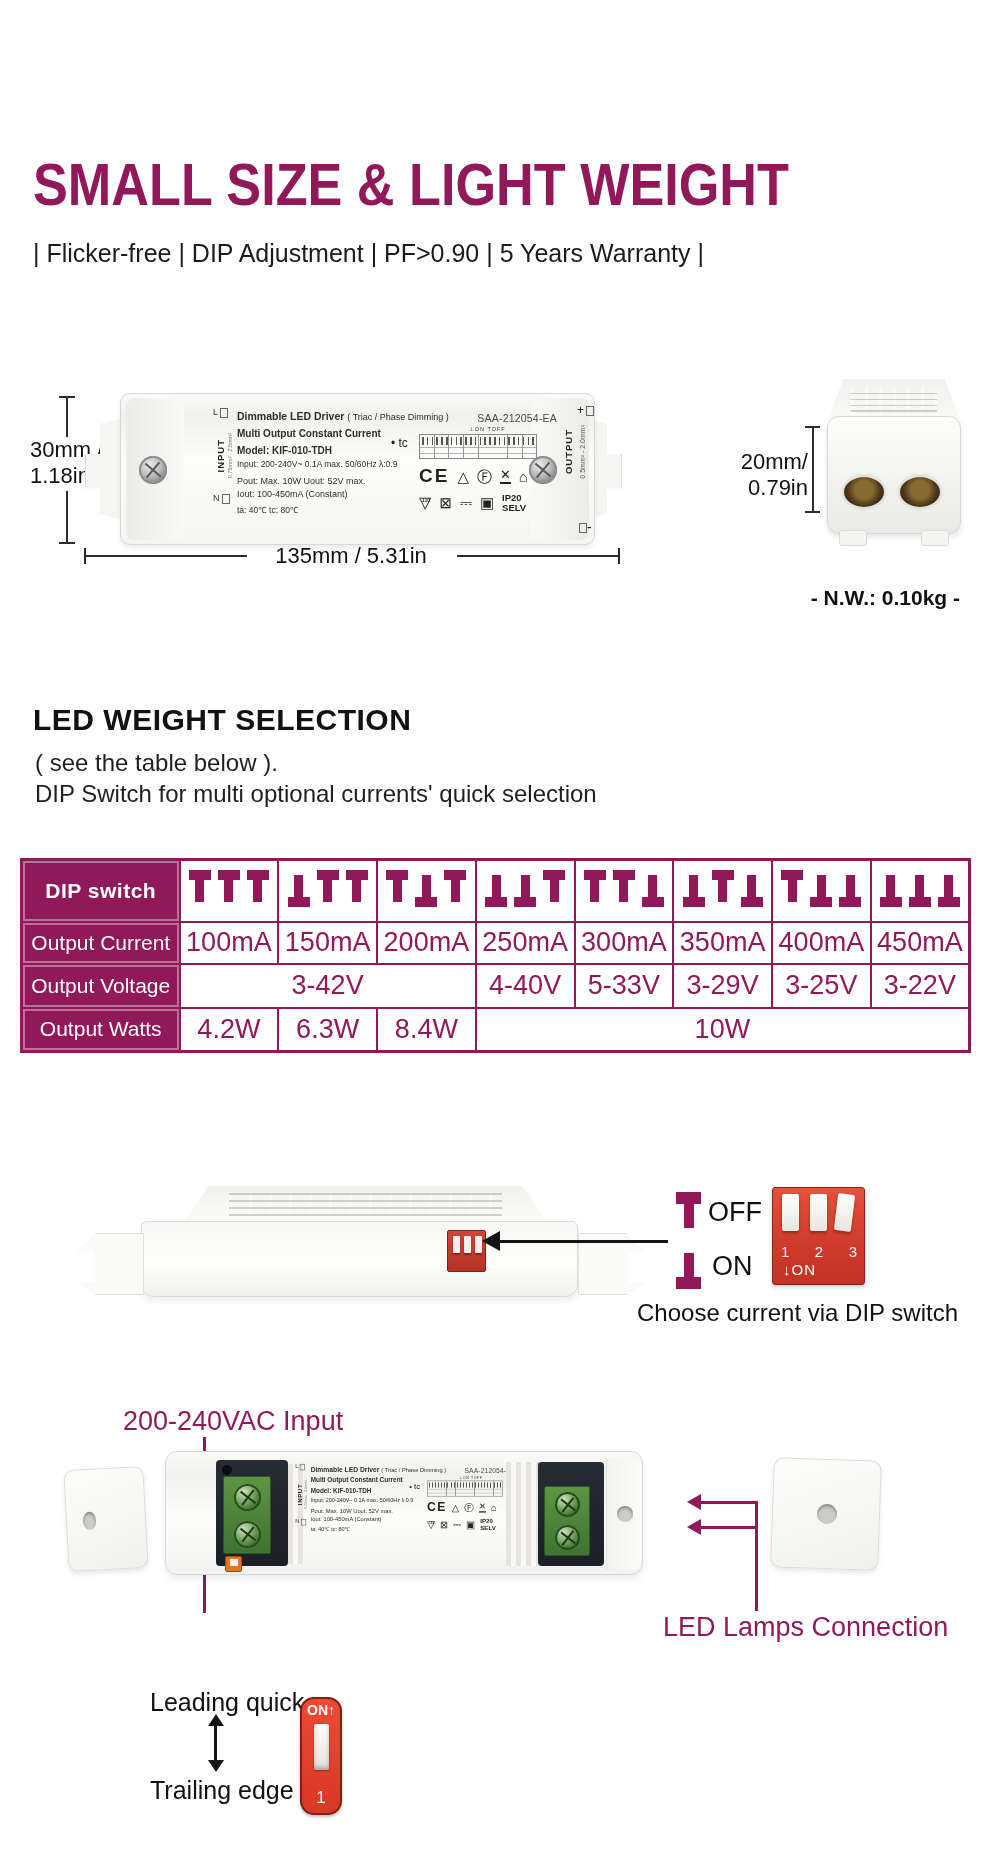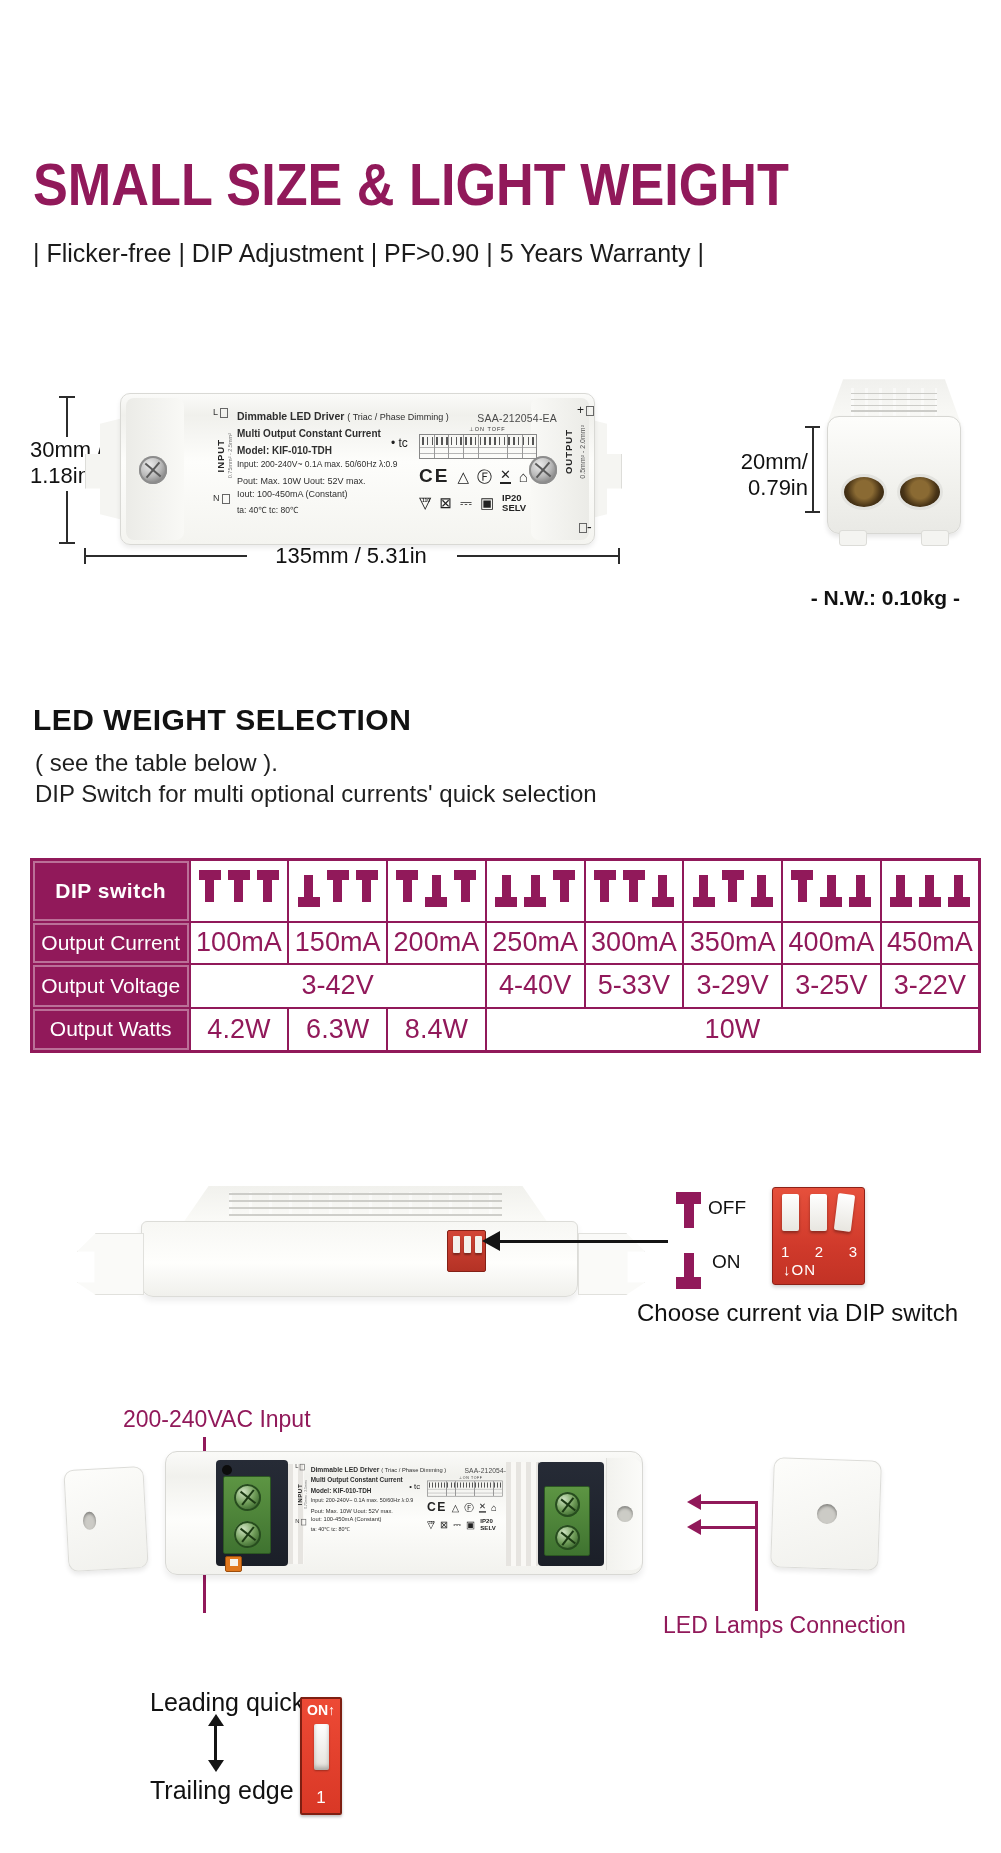--- a/index.html
+++ b/index.html
@@ -82,21 +82,21 @@
   .hole{position:absolute;width:40px;height:30px;border-radius:50%;
     background:radial-gradient(circle at 50% 42%,#8a6a33 0 34%,#4a3517 62%,#241a0c);
     box-shadow:0 0 0 3px #e3e3df}
   .de-foot{position:absolute;top:158px;width:28px;height:16px;background:#f4f4f1;border:1px solid #dcdcd8;border-radius:3px}
 
   
   .h2{left:33px;top:703px;font-size:30px;font-weight:bold;color:#121212;letter-spacing:.5px}
   .desc{left:35px;top:747px;font-size:24px;color:#1f1f1f;line-height:31px}
 
   
-  #dip-table{position:absolute;left:30px;top:858px;width:948px;border-collapse:collapse;table-layout:fixed;border:3px solid var(--acc)}
+  #dip-table{position:absolute;left:20px;top:858px;width:948px;border-collapse:collapse;table-layout:fixed;border:3px solid var(--acc)}
   #dip-table td{border:2px solid var(--acc);text-align:center;vertical-align:middle;padding:0}
   #dip-table .lab{background:var(--acc);color:#fff;font-size:21px;box-shadow:inset 0 0 0 2px rgba(255,255,255,.38)}
   #dip-table .lab.bold{font-weight:bold;letter-spacing:.5px}
   #dip-table .val{color:var(--acc);font-size:27px}
   .dipset{display:inline-flex;gap:7px;align-items:center}
   .glyph{position:relative;display:inline-block;width:22px;height:37px}
   .glyph .bar{position:absolute;left:0;width:100%;height:10px;background:var(--acc)}
   .glyph .stem{position:absolute;left:50%;width:9px;margin-left:-4.5px;height:24px;background:var(--acc)}
   .glyph.U .bar{top:0}.glyph.U .stem{top:8px}
   .glyph.D .bar{bottom:0}.glyph.D .stem{bottom:8px}
@@ -115,30 +115,30 @@
     background:linear-gradient(180deg,#f7f7f4,#fefefc 55%,#f0f0ec);
     border:1px solid #dcdcd8;box-shadow:0 4px 6px rgba(0,0,0,.07)}
   .wing{position:absolute;top:1233px;width:67px;height:62px;background:#fafaf8;border:1px solid #e1e1dd}
   .wing.l{left:77px;clip-path:polygon(100% 0,100% 100%,28% 100%,0 80%,26% 80%,26% 30%,0 30%,28% 0)}
   .wing.r{left:578px;clip-path:polygon(0 0,0 100%,72% 100%,100% 80%,74% 80%,74% 30%,100% 30%,72% 0)}
   .dip-small{left:447px;top:1230px;width:39px;height:42px;background:linear-gradient(180deg,#d24536,#b43225);
     border:1px solid #8420166;border:1px solid #842016;border-radius:2px}
   .dip-small i{position:absolute;top:5px;width:7px;height:17px;background:#f3f1ec;border-radius:1px;box-shadow:0 2px 2px rgba(0,0,0,.35)}
   .arrow-line{left:498px;top:1240px;width:170px;height:3px;background:#141414}
   .arrow-head-l{left:482px;top:1231px;width:0;height:0;border-top:10px solid transparent;border-bottom:10px solid transparent;border-right:18px solid #141414}
-  .legend-txt{position:absolute;font-size:19px;color:#111}
+  .legend-txt{position:absolute;font-size:27px;color:#111}
   .dip-photo{left:772px;top:1187px;width:93px;height:98px;border-radius:3px;
     background:linear-gradient(180deg,#E6503C,#D03A2B 60%,#C23225);border:1px solid #8e2218;box-shadow:0 2px 4px rgba(0,0,0,.2)}
   .dip-photo .lever{position:absolute;top:6px;width:17px;height:37px;background:linear-gradient(180deg,#ffffff,#e8e6e0);border-radius:2px;box-shadow:0 2px 3px rgba(0,0,0,.35)}
   .dip-nums{position:absolute;left:8px;top:55px;width:76px;display:flex;justify-content:space-between;color:#fff;font-size:15px}
   .dip-onmark{position:absolute;left:10px;top:73px;color:#fff;font-size:15px;letter-spacing:1px}
   .caption{left:637px;top:1299px;font-size:24px;color:#111}
 
   
-  .mg-label{position:absolute;color:var(--acc);font-size:23px;white-space:nowrap}
+  .mg-label{position:absolute;color:var(--acc);font-size:27px;white-space:nowrap}
   .mg-line{position:absolute;background:var(--acc)}
   .arr-r{position:absolute;width:0;height:0;border-top:8px solid transparent;border-bottom:8px solid transparent;border-left:14px solid var(--acc)}
   .arr-l{position:absolute;width:0;height:0;border-top:8px solid transparent;border-bottom:8px solid transparent;border-right:14px solid var(--acc)}
   .cover{position:absolute;background:linear-gradient(160deg,#fdfdfb,#f0f0ec);border:1px solid #dcdcd8;border-radius:10px;box-shadow:0 3px 5px rgba(0,0,0,.09)}
   .cover .chole{position:absolute;border-radius:50%;background:#cccbc6;box-shadow:inset 0 2px 3px rgba(0,0,0,.35)}
   .bot-dev{left:165px;top:1451px;width:478px;height:124px;border-radius:12px;
     background:linear-gradient(180deg,#fafaf8,#f1f1ed 20%,#fdfdfb 55%,#f2f2ee);
     border:1px solid #d8d8d4;box-shadow:0 4px 6px rgba(0,0,0,.08)}
   .cavity{position:absolute;background:linear-gradient(180deg,#262b36,#1b1f28);border-radius:4px}
   .gblock{position:absolute;background:linear-gradient(180deg,#5d9543,#3f7330);border:1px solid #2c5722;border-radius:2px}
@@ -147,21 +147,21 @@
   .gscrew::before{transform:rotate(38deg)}.gscrew::after{transform:rotate(-52deg)}
   .fins{position:absolute;background:repeating-linear-gradient(90deg,#e6e4e0 0 5px,#f9f8f5 5px 10px)}
   .oswitch{position:absolute;background:#e0771d;border:1px solid #9c4d0c;border-radius:2px}
   .oswitch i{position:absolute;left:4px;top:2px;width:8px;height:7px;background:#f5f2ec}
   .black-arrow-v{position:absolute;width:3px;background:#141414}
   .bav-head{position:absolute;width:0;height:0;border-left:8px solid transparent;border-right:8px solid transparent}
   .bav-head.up{border-bottom:12px solid #141414}
   .bav-head.down{border-top:12px solid #141414}
   .edge-txt{position:absolute;font-size:25px;color:#111;white-space:nowrap}
   .rswitch{left:300px;top:1697px;width:42px;height:118px;background:linear-gradient(180deg,#ED4A35,#D93826);
-    border:2px solid #7E1F12;border-radius:2px;box-shadow:0 2px 3px rgba(0,0,0,.25)}
+    border:2px solid #7E1F12;border-radius:14px;box-shadow:0 2px 3px rgba(0,0,0,.25)}
   .rswitch .on{position:absolute;top:3px;left:0;width:100%;text-align:center;color:#fff;font-size:14px;font-weight:bold}
   .rswitch .lever{position:absolute;left:12px;top:25px;width:15px;height:46px;background:linear-gradient(180deg,#fff,#e5e2db);border-radius:2px;
     box-shadow:inset 0 -3px 4px rgba(0,0,0,.25),0 1px 2px rgba(0,0,0,.3)}
   .rswitch .num{position:absolute;bottom:5px;left:0;width:100%;text-align:center;color:#fff;font-size:17px}
 </style>
 </head>
 <body>
 
 <div class="canvas">
 

